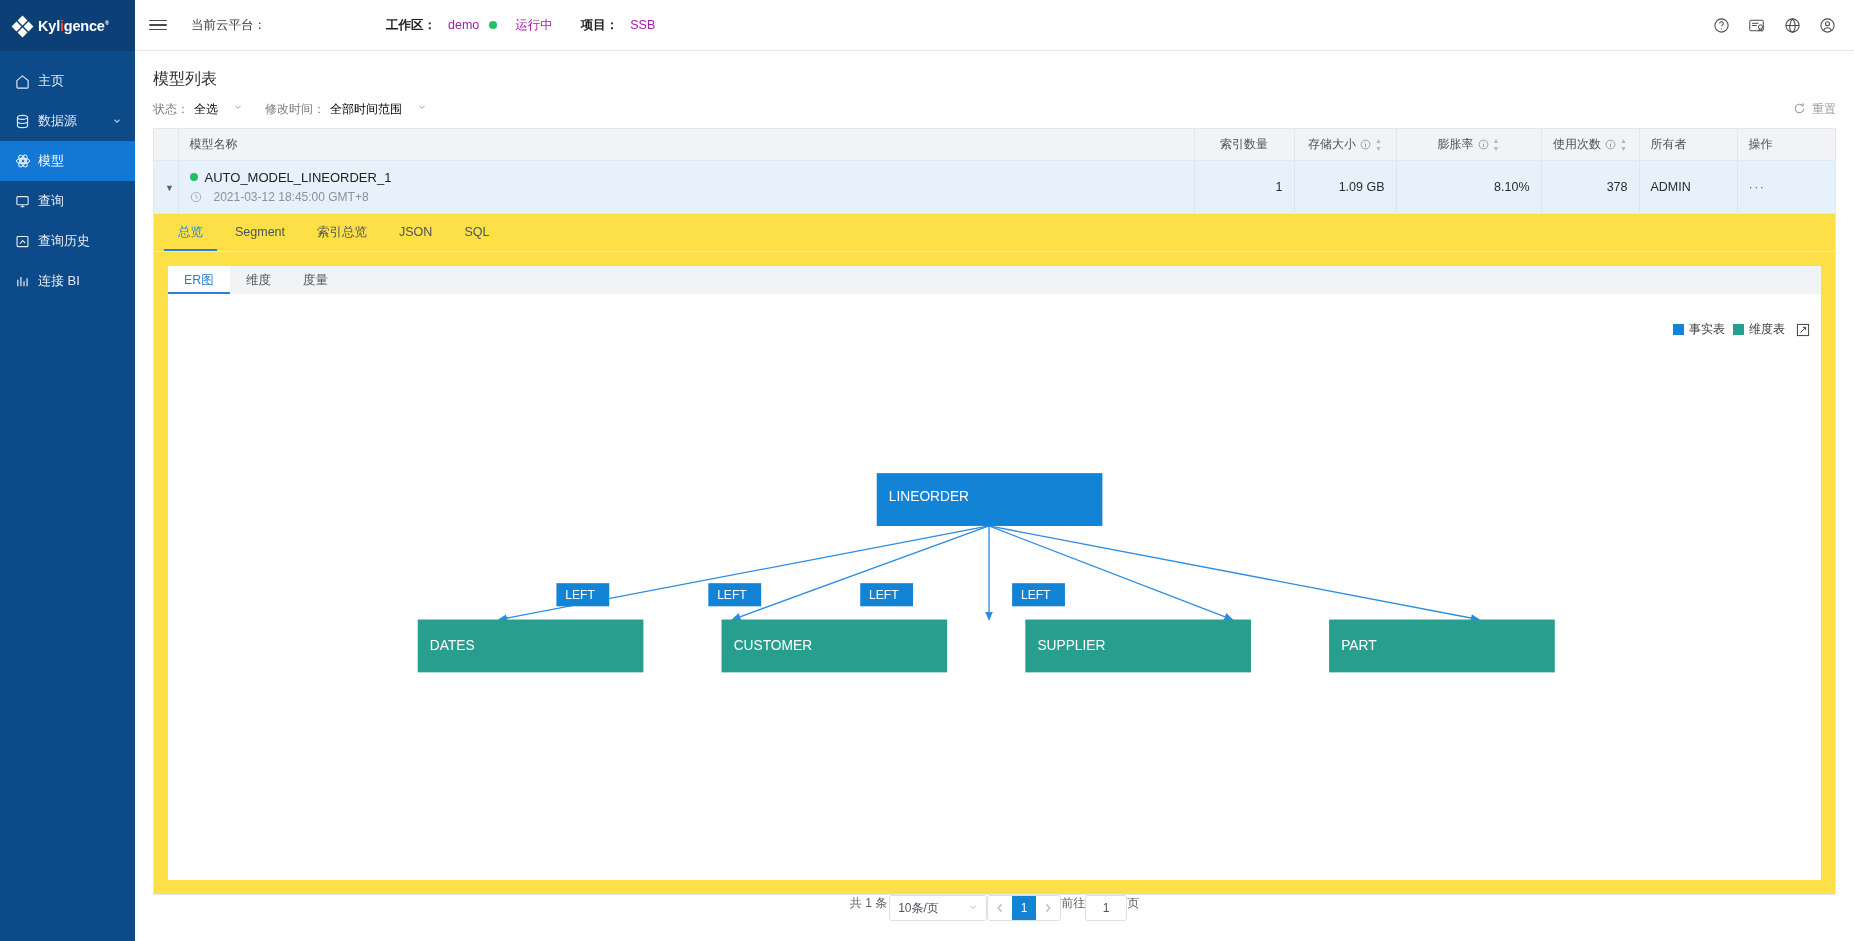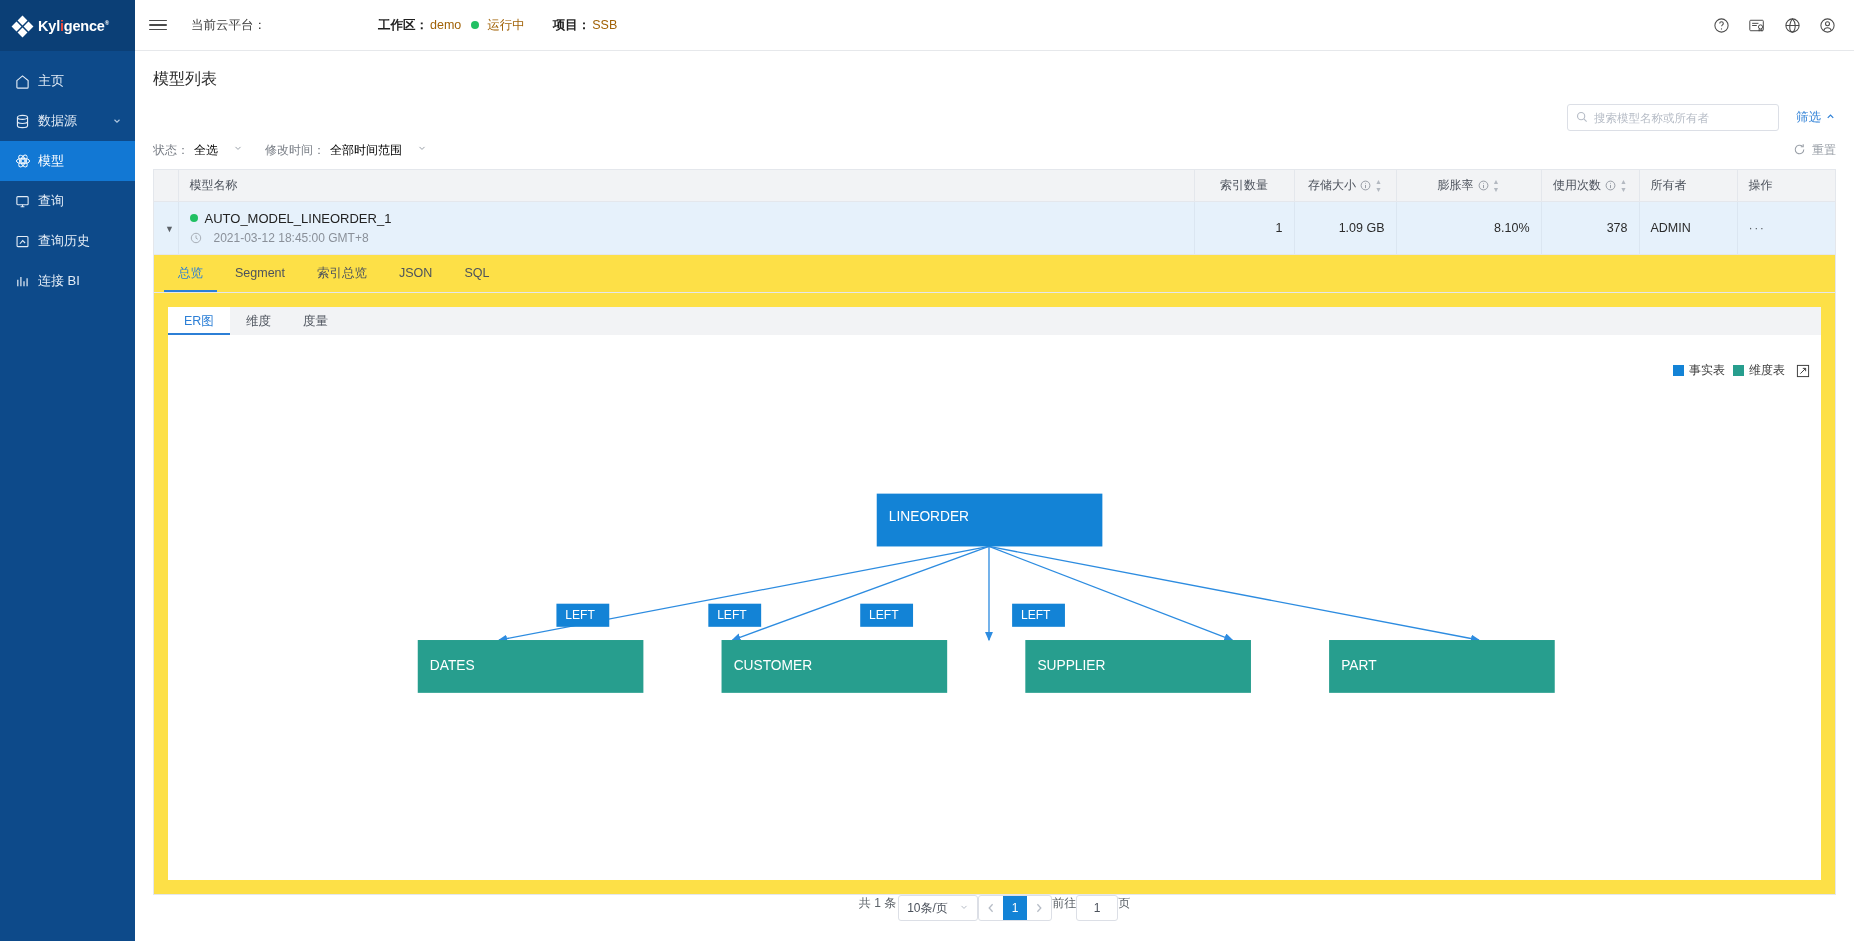--- a/index.html
+++ b/index.html
@@ -52,24 +52,24 @@
   .right { flex: 1; display: flex; flex-direction: column; min-width: 0; background: #fff; }
 
   .topbar {
     height: 51px; border-bottom: 1px solid #e6e8eb;
     display: flex; align-items: center; padding: 0 18px 0 14px;
     font-size: 12.5px; color: #2b2b2b; background: #fff; flex: none;
   }
   .hamburger { width: 18px; cursor: pointer; display: flex; flex-direction: column;
                gap: 3px; margin-right: 24px; }
   .hamburger span { display: block; height: 1.6px; background: #4a4a4a; border-radius: 1px; }
-  .tb-label { color: #3c3c3c; margin-right: 12px; }
+  .tb-label { color: #3c3c3c; margin-right: 20px; }
   .tb-group { display: flex; align-items: center; margin-right: 28px; }
   .tb-key { font-weight: bold; color: #1f1f1f; }
-  .tb-val { color: #a16207; margin-left: 2px; }
+  .tb-val { color: #a21caf; margin-left: 12px; }
   .run-dot { width: 8px; height: 8px; border-radius: 50%; background: #21c063;
              display: inline-block; margin: 0 6px 0 10px; }
   .tb-spacer { flex: 1; }
   .tb-icons { display: flex; align-items: center; gap: 18px; color: #4a4a4a; }
   .tb-icons > span { cursor: pointer; display: flex; }
 
   .page-title {
     font-size: 16px; color: #2e2e2e; padding: 18px 0 0 18px; flex: none;
   }
 
@@ -183,21 +183,21 @@
   }
   .join-label { font-family: "Liberation Sans", sans-serif; font-size: 11px; fill: #fff; }
 
   
   .pager {
     height: 46px; display: flex; align-items: flex-start; justify-content: center;
     font-size: 12px; color: #5c6268; flex: none;
   }
   .pg-total { margin-right: 2px; }
   .pg-select {
-    width: 80px; height: 26px; border: 1px solid #dcdfe6; border-radius: 3px;
+    width: 98px; height: 26px; border: 1px solid #dcdfe6; border-radius: 3px;
     display: flex; align-items: center; justify-content: space-between;
     padding: 0 8px; font-size: 12px; color: #4c525c; cursor: pointer; background: #fff;
   }
   .pg-nav { display: flex; align-items: center; border: 1px solid #dcdfe6;
             border-radius: 3px; overflow: hidden; height: 26px; }
   .pg-arrow { width: 24px; height: 24px; display: flex; align-items: center;
               justify-content: center; color: #b6bcc6; font-size: 11px; cursor: pointer; }
   .pg-num {
     min-width: 24px; height: 24px; background: #1383d6; color: #fff;
     display: flex; align-items: center; justify-content: center;
@@ -342,40 +342,20 @@
             <circle cx="9" cy="9" r="7"></circle>
             <circle cx="9" cy="7.2" r="2.1"></circle>
             <path d="M4.9 14.4c.7-1.9 2.3-3 4.1-3s3.4 1.1 4.1 3"></path>
           </svg>
         </span>
       </div>
     </div>
 
     <div class="page-title">模型列表</div>
 
-    <div class="search-row">
-      <div class="grow"></div>
-      <div class="search-box">
-        <span>
-          <svg width="12" height="12" viewBox="0 0 14 14" fill="none" stroke="#b6bcc6" stroke-width="1.3">
-            <circle cx="6" cy="6" r="4.2"></circle>
-              <path d="M9.2 9.2L12.4 12.4"></path>
-          </svg>
-        </span>
-        <input type="text" placeholder="搜索模型名称或所有者" style="">
-      </div>
-      <div class="filter-link">
-        <span>筛选</span>
-        <span>
-          <svg width="11" height="11" viewBox="0 0 12 12" fill="none" stroke="#2c7fd6" stroke-width="1.3">
-            <path d="M3 7.5L6 4.5L9 7.5"></path>
-          </svg>
-        </span>
-      </div>
-    </div>
 
     <div class="filter-row">
       <span class="f-label">状态：</span>
       <span class="f-val">
         <span>全选</span>
         <span>
           <svg width="10" height="10" viewBox="0 0 12 12" fill="none" stroke="#9aa0a8" stroke-width="1.2">
             <path d="M3 4.7L6 7.7L9 4.7"></path>
           </svg>
         </span>

